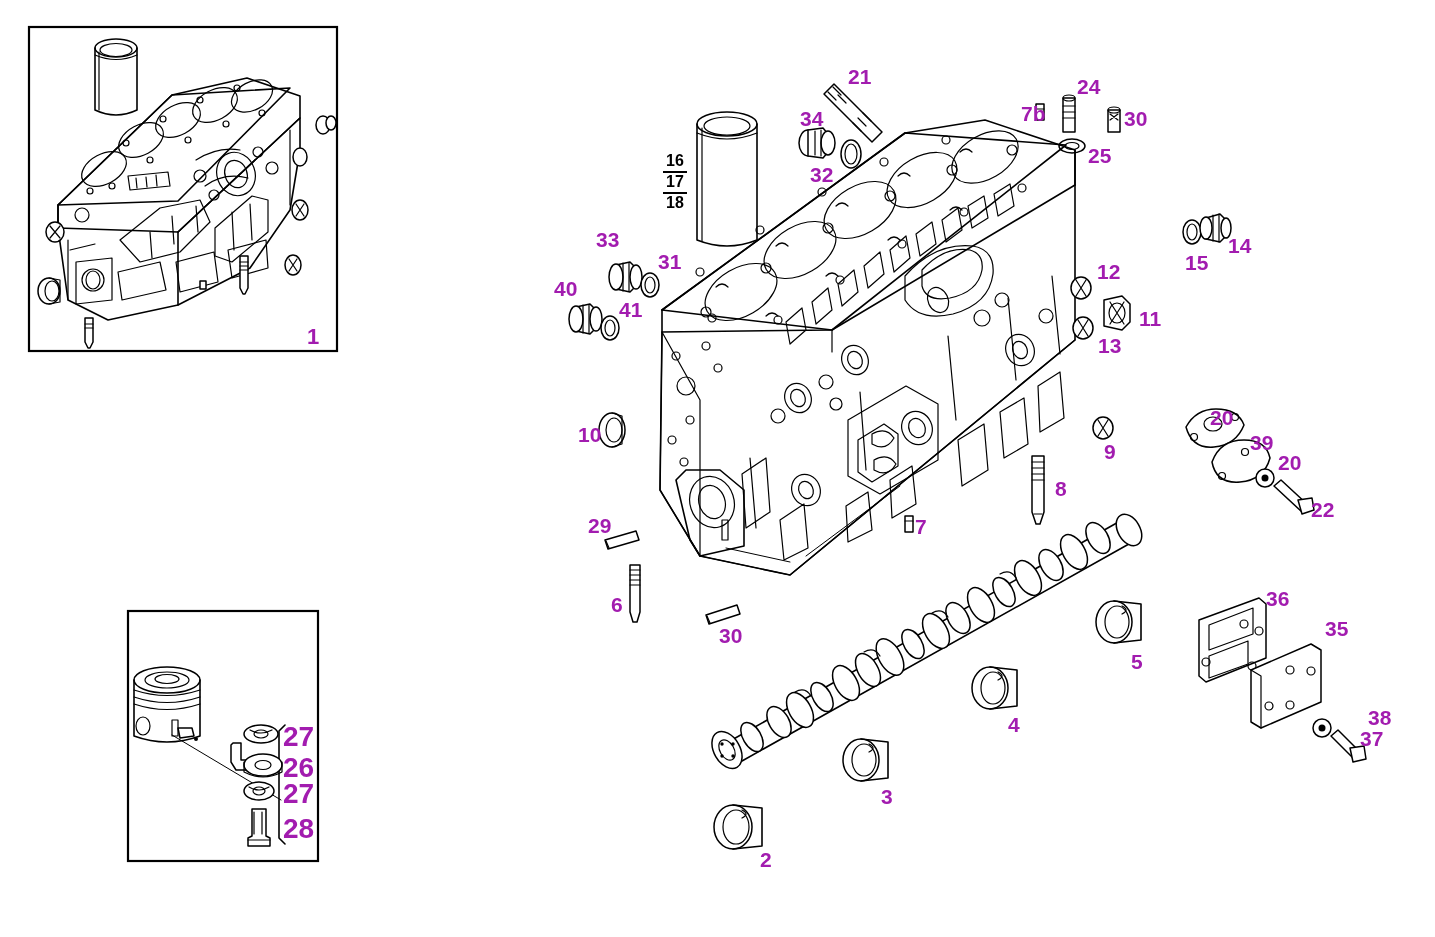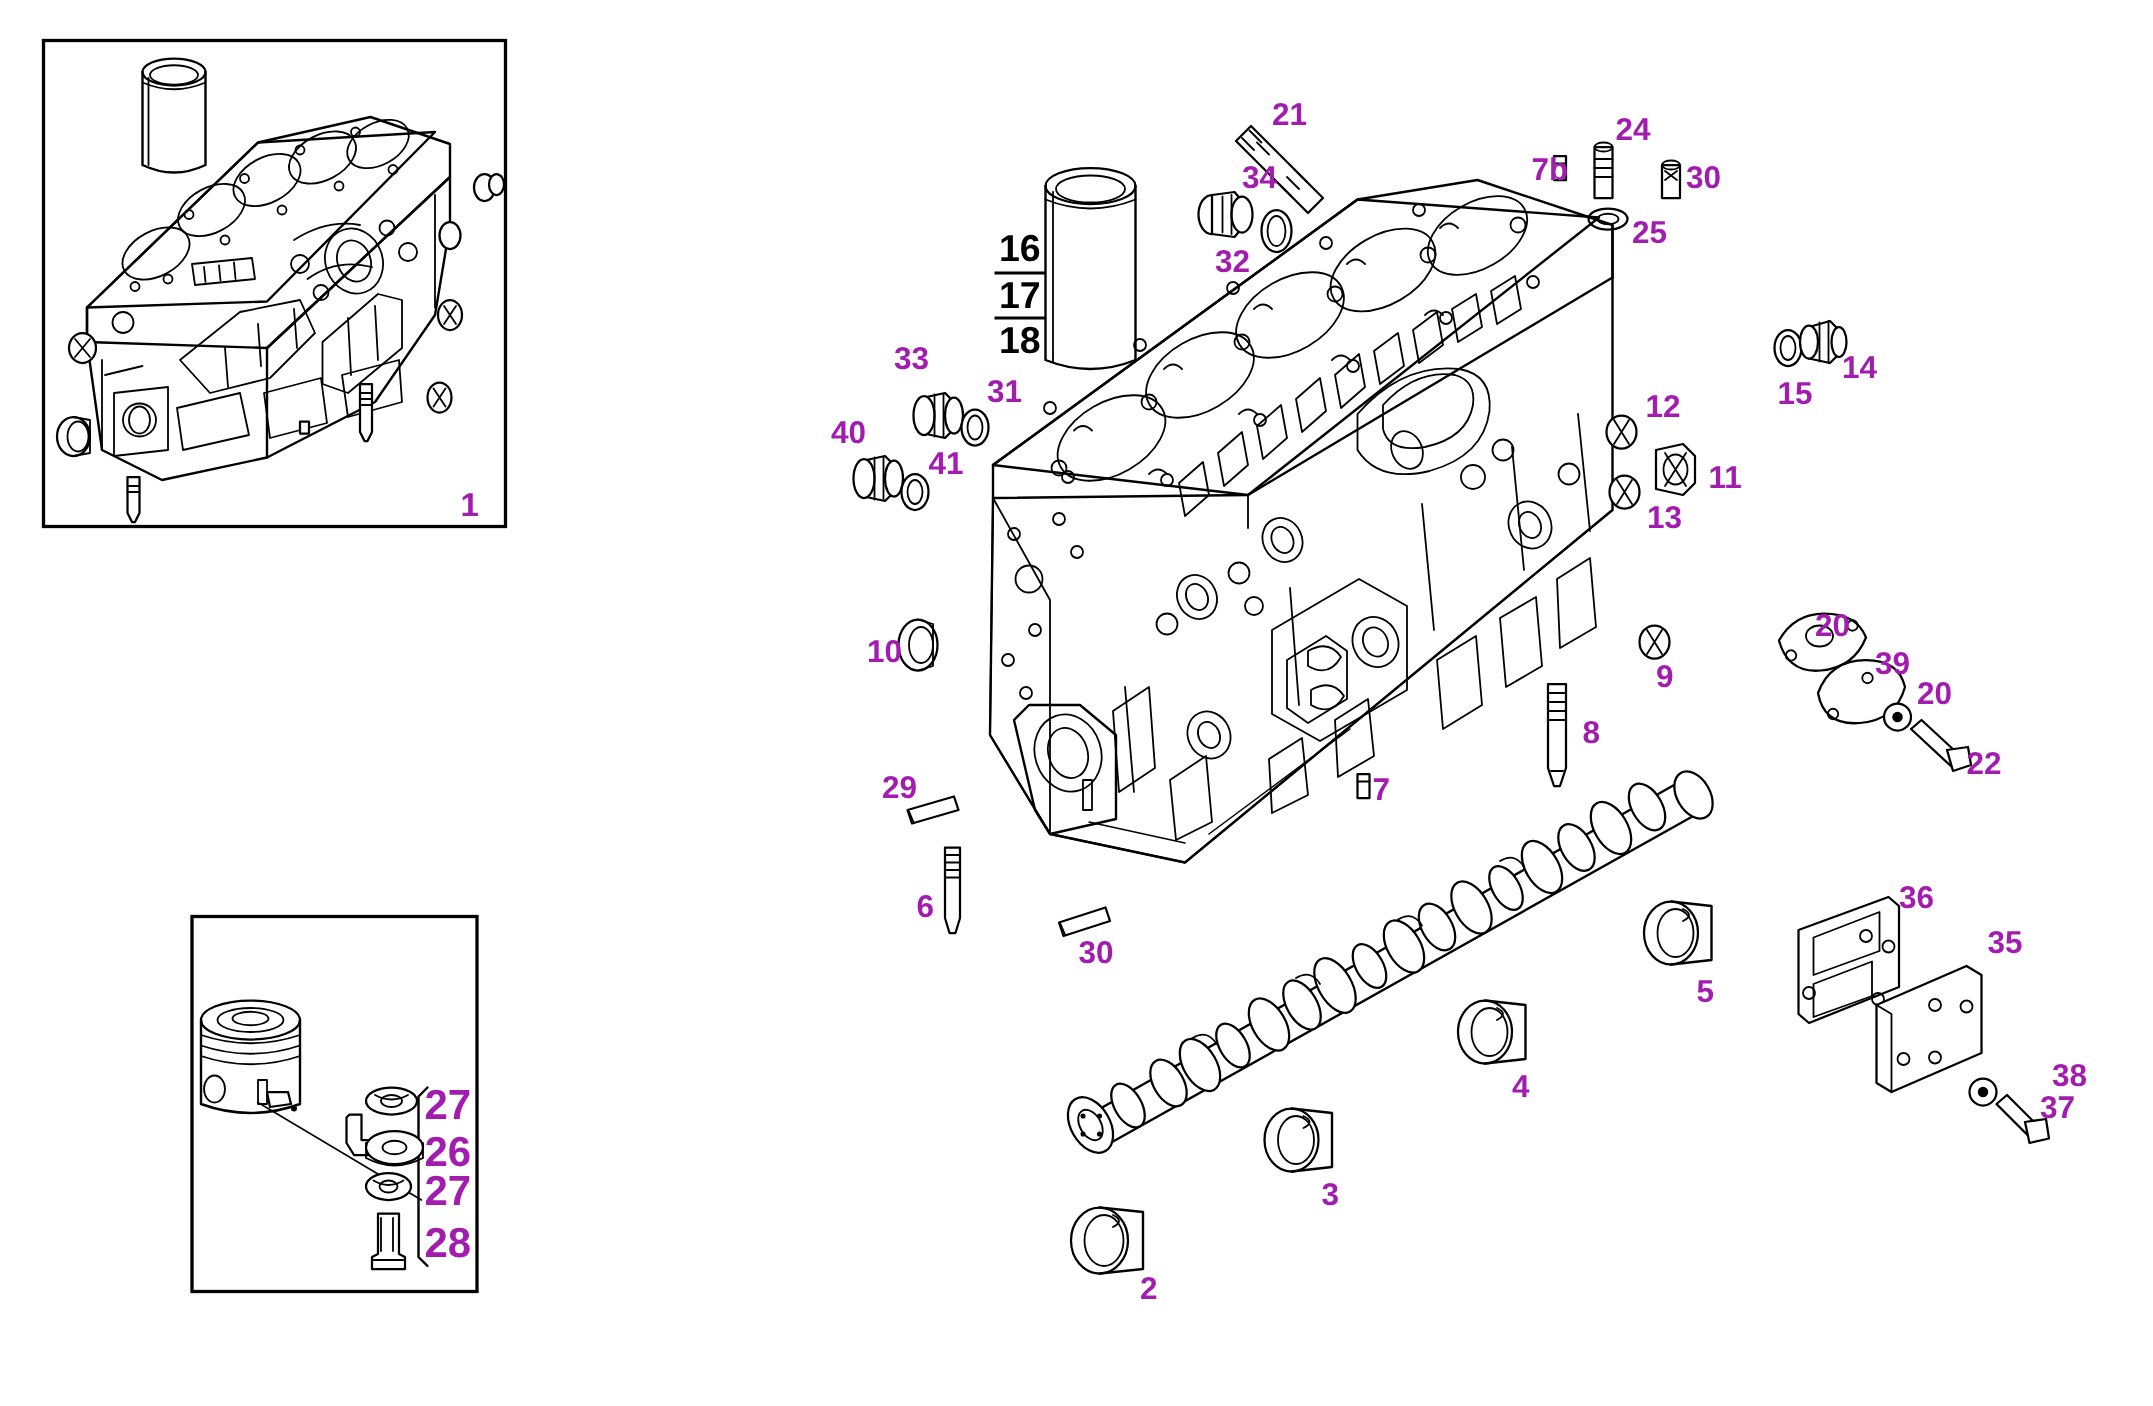--- a/index.html
+++ b/index.html
@@ -20,21 +20,21 @@
     color:#a21caf;
     white-space:nowrap;
     letter-spacing:0px;
   }
   .lbl.inset{font-size:28px;}
   
   .frac{
     position:absolute;
     font-family:"Liberation Sans", sans-serif;
     font-weight:700;
-    font-size:25px;
+    font-size:16px;
     line-height:1.06;
     text-align:center;
     color:#000;
   }
   .frac > div{padding:1px 3px;}
   .frac .r{border-bottom:2px solid #000;}
 </style>
 </head>
 <body>
 
@@ -600,21 +600,21 @@
 <div class="lbl" style="left:848px;top:66px;">21</div>
 <div class="lbl" style="left:1311px;top:499px;">22</div>
 <div class="lbl" style="left:1124px;top:108px;">30</div>
 <div class="lbl" style="left:1077px;top:76px;">24</div>
 <div class="lbl" style="left:1088px;top:145px;">25</div>
 <div class="lbl" style="left:588px;top:515px;">29</div>
 <div class="lbl" style="left:719px;top:625px;">30</div>
 <div class="lbl" style="left:658px;top:251px;">31</div>
 <div class="lbl" style="left:810px;top:164px;">32</div>
 <div class="lbl" style="left:596px;top:229px;">33</div>
-<div class="lbl" style="left:828px;top:108px;">34</div>
+<div class="lbl" style="left:800px;top:108px;">34</div>
 <div class="lbl" style="left:1325px;top:618px;">35</div>
 <div class="lbl" style="left:1266px;top:588px;">36</div>
 <div class="lbl" style="left:1360px;top:728px;">37</div>
 <div class="lbl" style="left:1368px;top:707px;">38</div>
 <div class="lbl" style="left:1250px;top:432px;">39</div>
 <div class="lbl" style="left:554px;top:278px;">40</div>
 <div class="lbl" style="left:619px;top:299px;">41</div>
 <div class="lbl" style="left:1021px;top:103px;">7b</div>
 
 <div class="lbl inset" style="left:283px;top:723px;">27</div>

